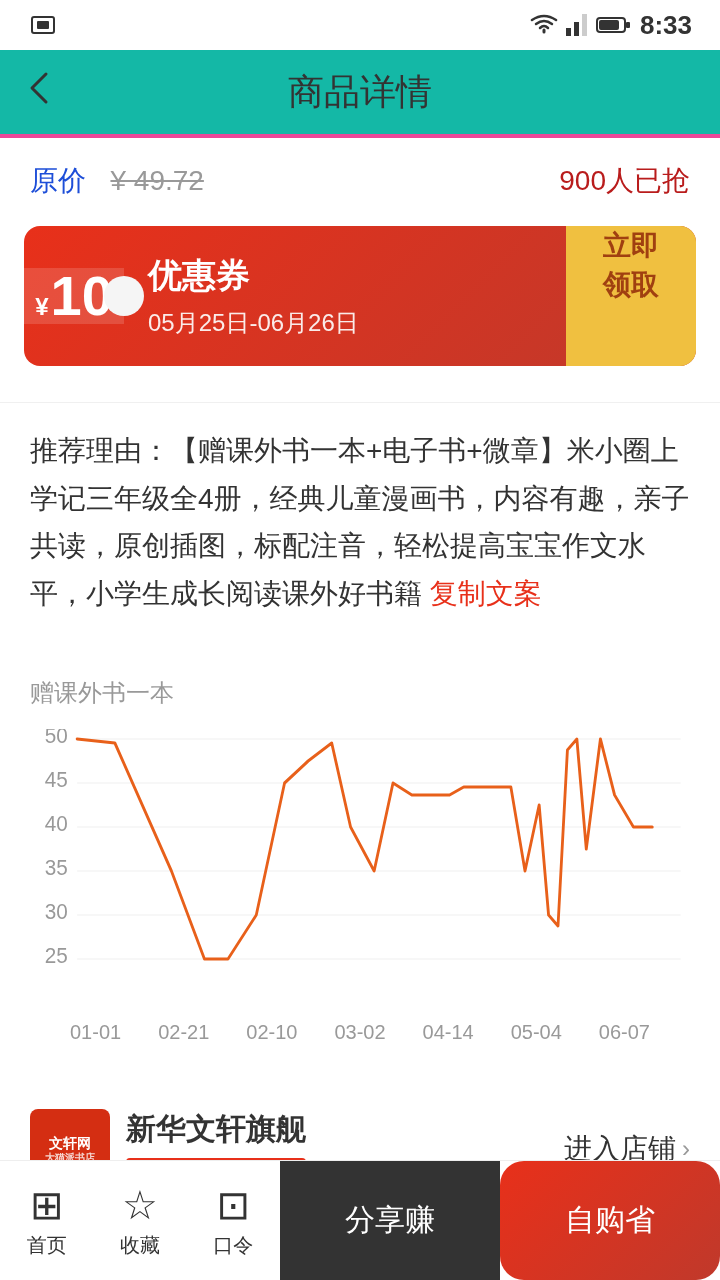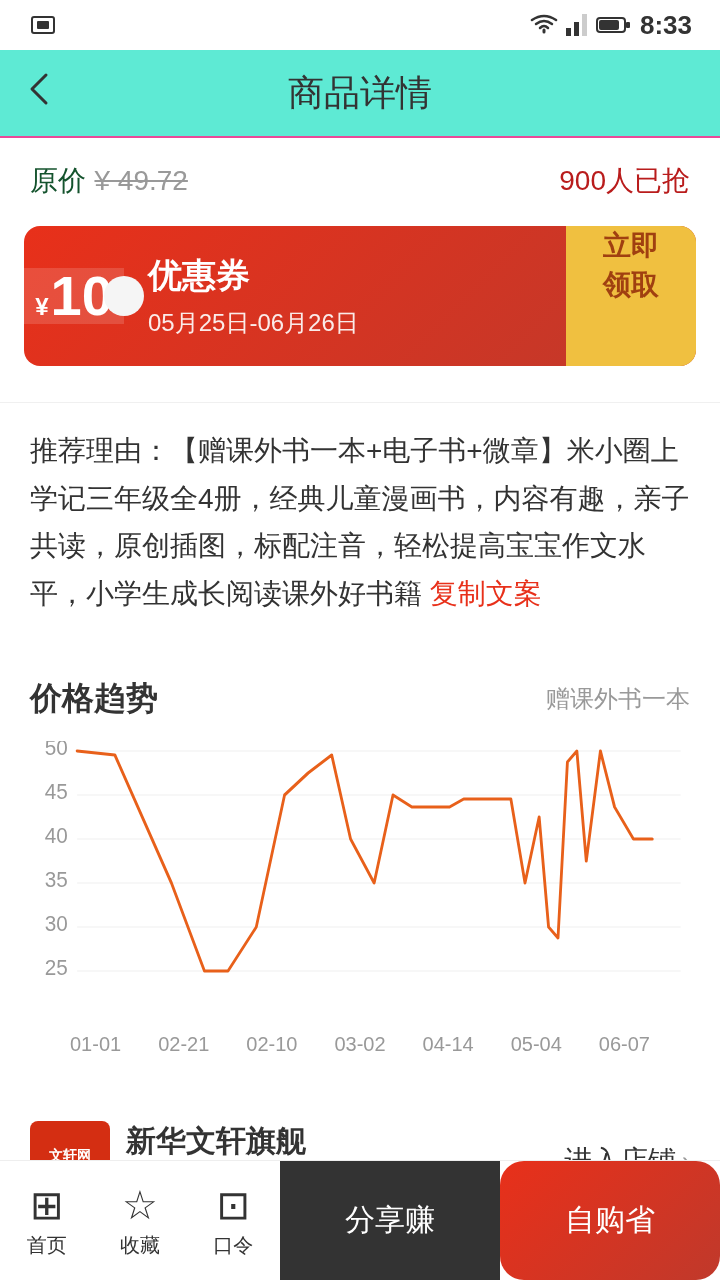--- a/index.html
+++ b/index.html
@@ -33,27 +33,27 @@
     .status-right {
       display: flex;
       align-items: center;
       gap: 8px;
       font-size: 26px;
       font-weight: 600;
     }
 
     
     .header {
-      background: #5eead4;
+      background: #14b8a6;
       height: 88px;
       display: flex;
       align-items: center;
       justify-content: center;
       position: relative;
-      border-bottom: 2px solid #ec4899;
+      border-bottom: 4px solid #ec4899;
     }
     .header-back {
       position: absolute;
       left: 24px;
       font-size: 32px;
       color: #333;
       cursor: pointer;
     }
     .header-title {
       font-size: 36px;
@@ -74,22 +74,22 @@
       padding: 24px 30px 16px;
       background: #fff;
     }
     .original-price {
       font-size: 28px;
       color: #999;
       text-decoration: line-through;
     }
     .original-price-label {
       font-size: 28px;
-      color: #14532d;
-      margin-right: 4px;
+      color: #1d4ed8;
+      margin-right: 20px;
     }
     .claimed-count {
       font-size: 28px;
       color: #b91c1c;
     }
 
     
     .coupon-wrapper {
       padding: 10px 24px 24px;
       background: #fff;
@@ -455,21 +455,20 @@
 
   <div class="description-section">
     <span class="description-text">
       <span>推荐理由：【赠课外书一本+电子书+微章】米小圈上学记三年级全4册，经典儿童漫画书，内容有趣，亲子共读，原创插图，标配注音，轻松提高宝宝作文水平，小学生成长阅读课外好书籍</span>
       <span class="copy-link">复制文案</span>
     </span>
   </div>
 
   <div class="trend-section">
     <div class="trend-header">
-      <span class="trend-title">价格趋势</span>
       <span class="trend-note">赠课外书一本</span>
     </div>
 
     <div class="chart-container">
       <svg class="chart-svg" viewBox="0 0 700 280" preserveAspectRatio="none">
 
         <line x1="50" y1="10" x2="690" y2="10" stroke="#eee" stroke-width="1"></line>
         <line x1="50" y1="54" x2="690" y2="54" stroke="#eee" stroke-width="1"></line>
         <line x1="50" y1="98" x2="690" y2="98" stroke="#eee" stroke-width="1"></line>
         <line x1="50" y1="142" x2="690" y2="142" stroke="#eee" stroke-width="1"></line>

